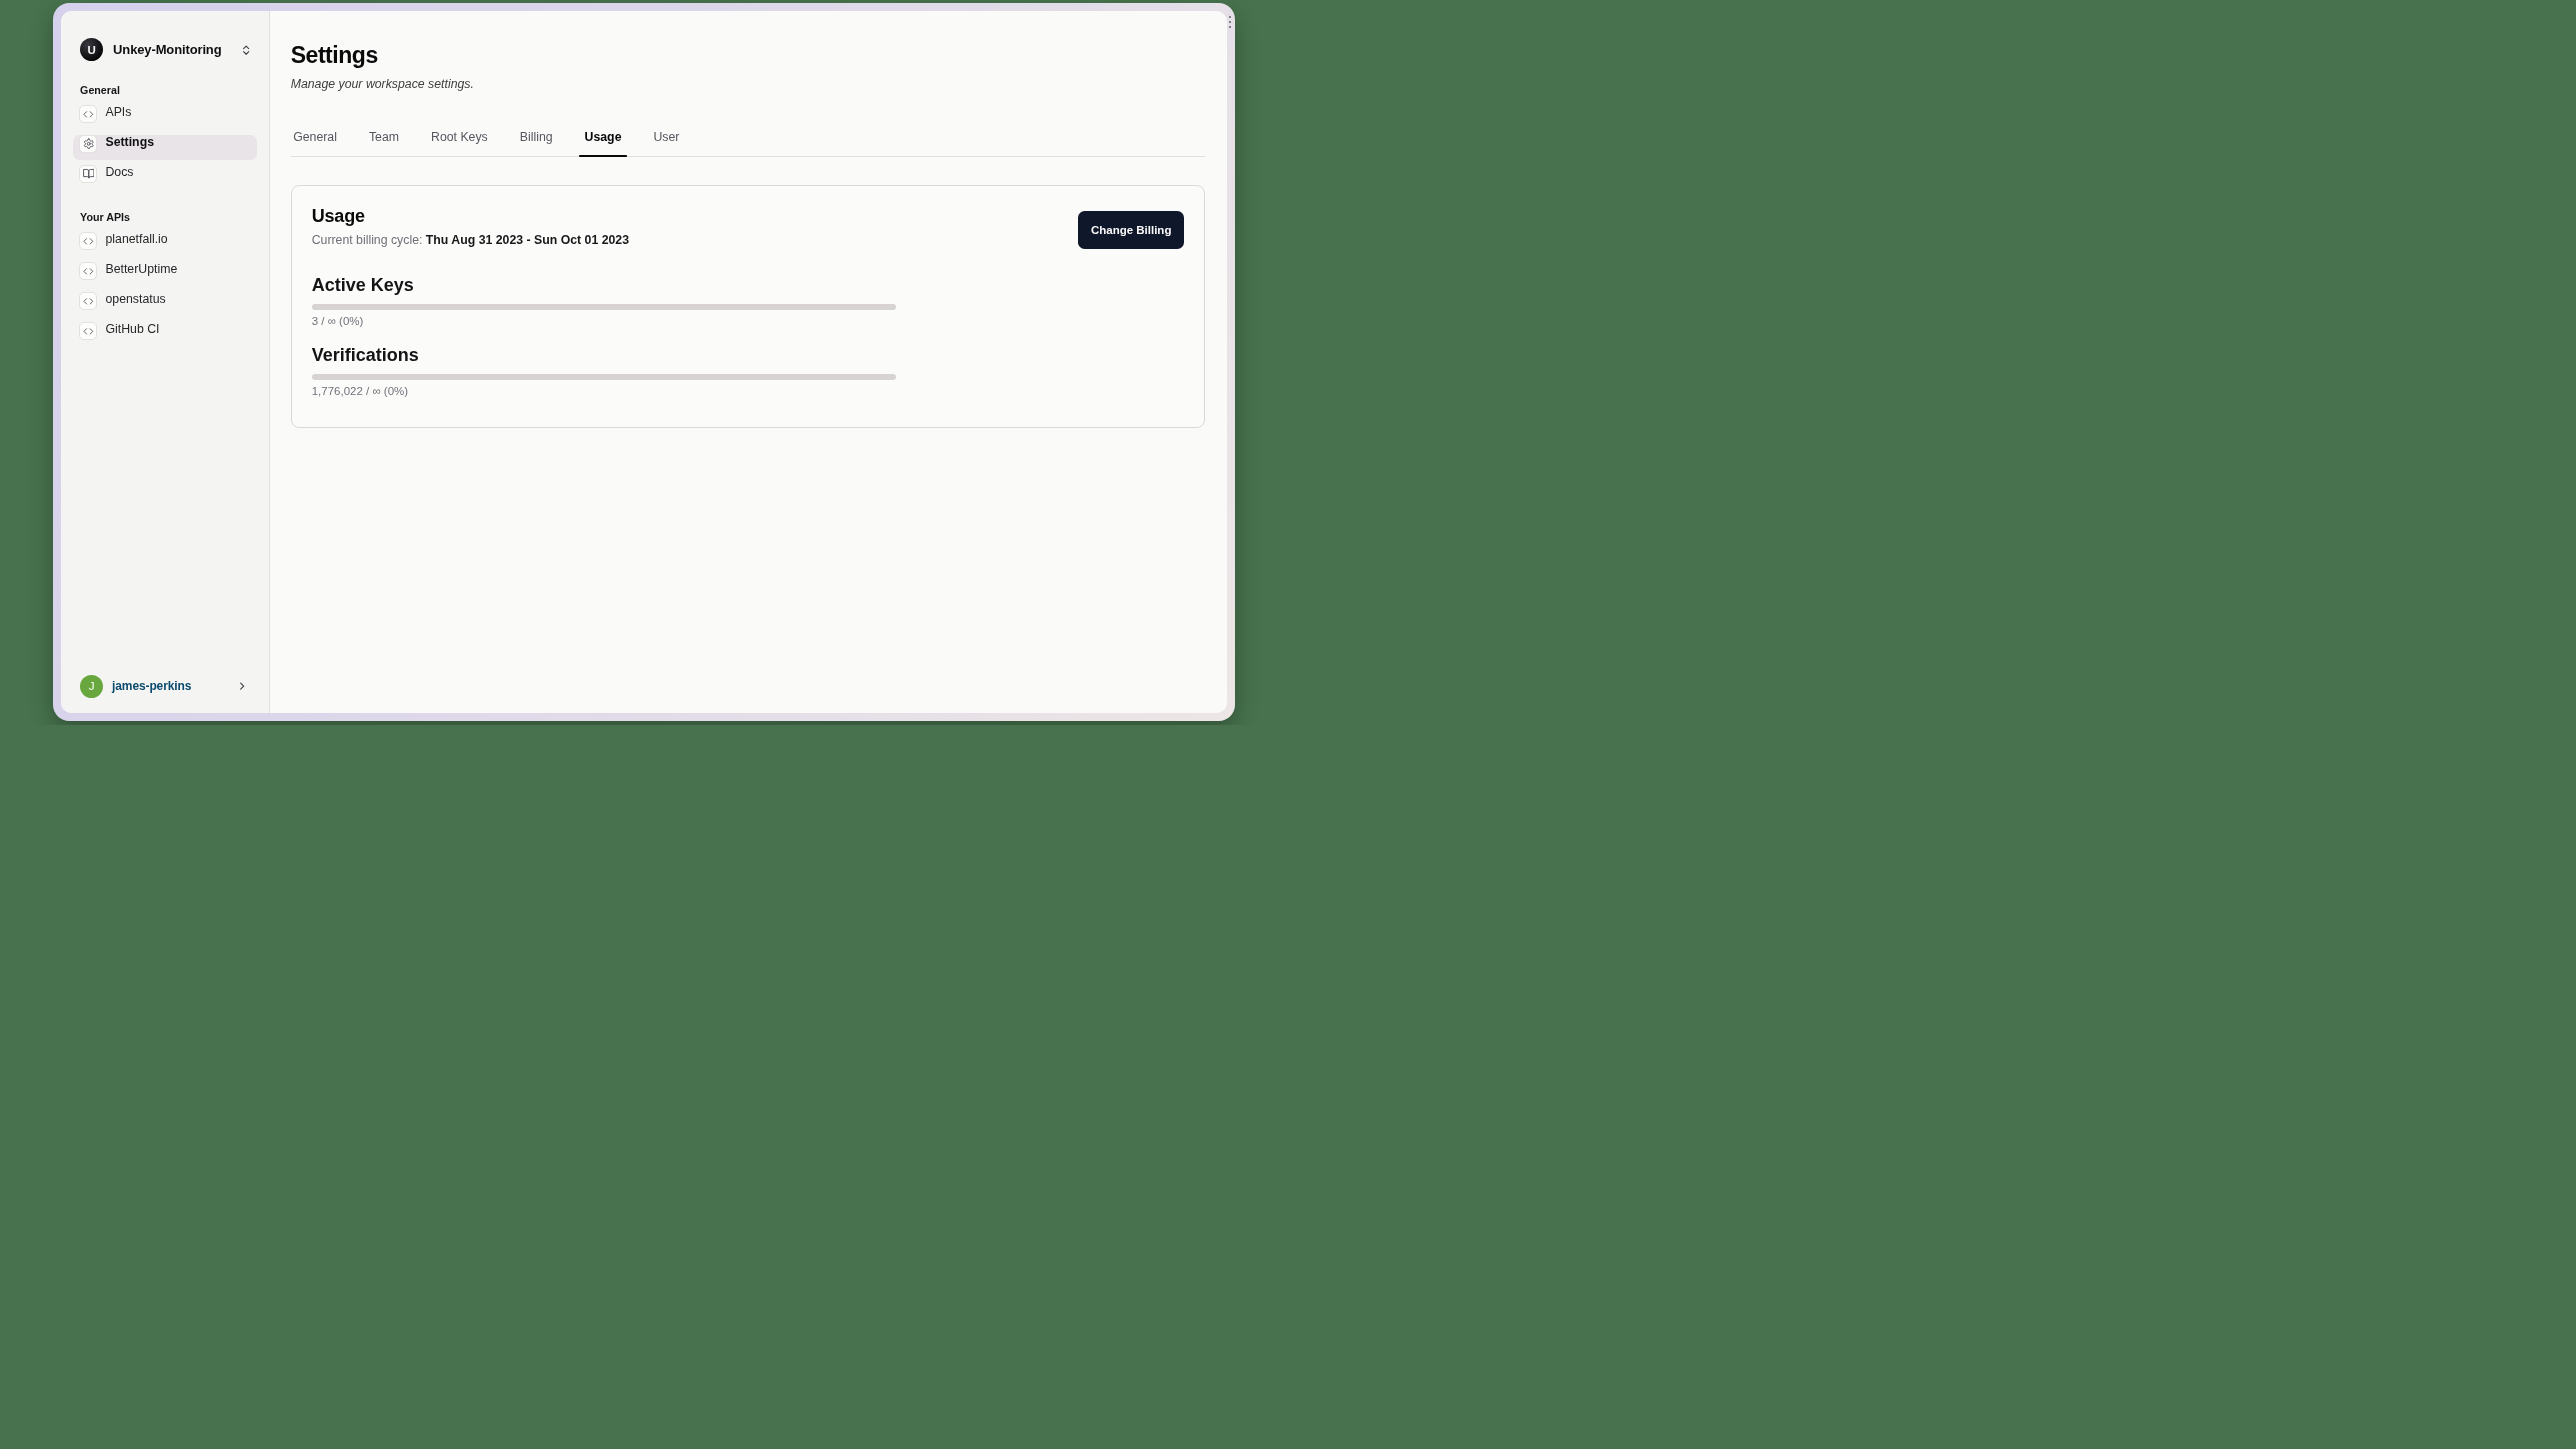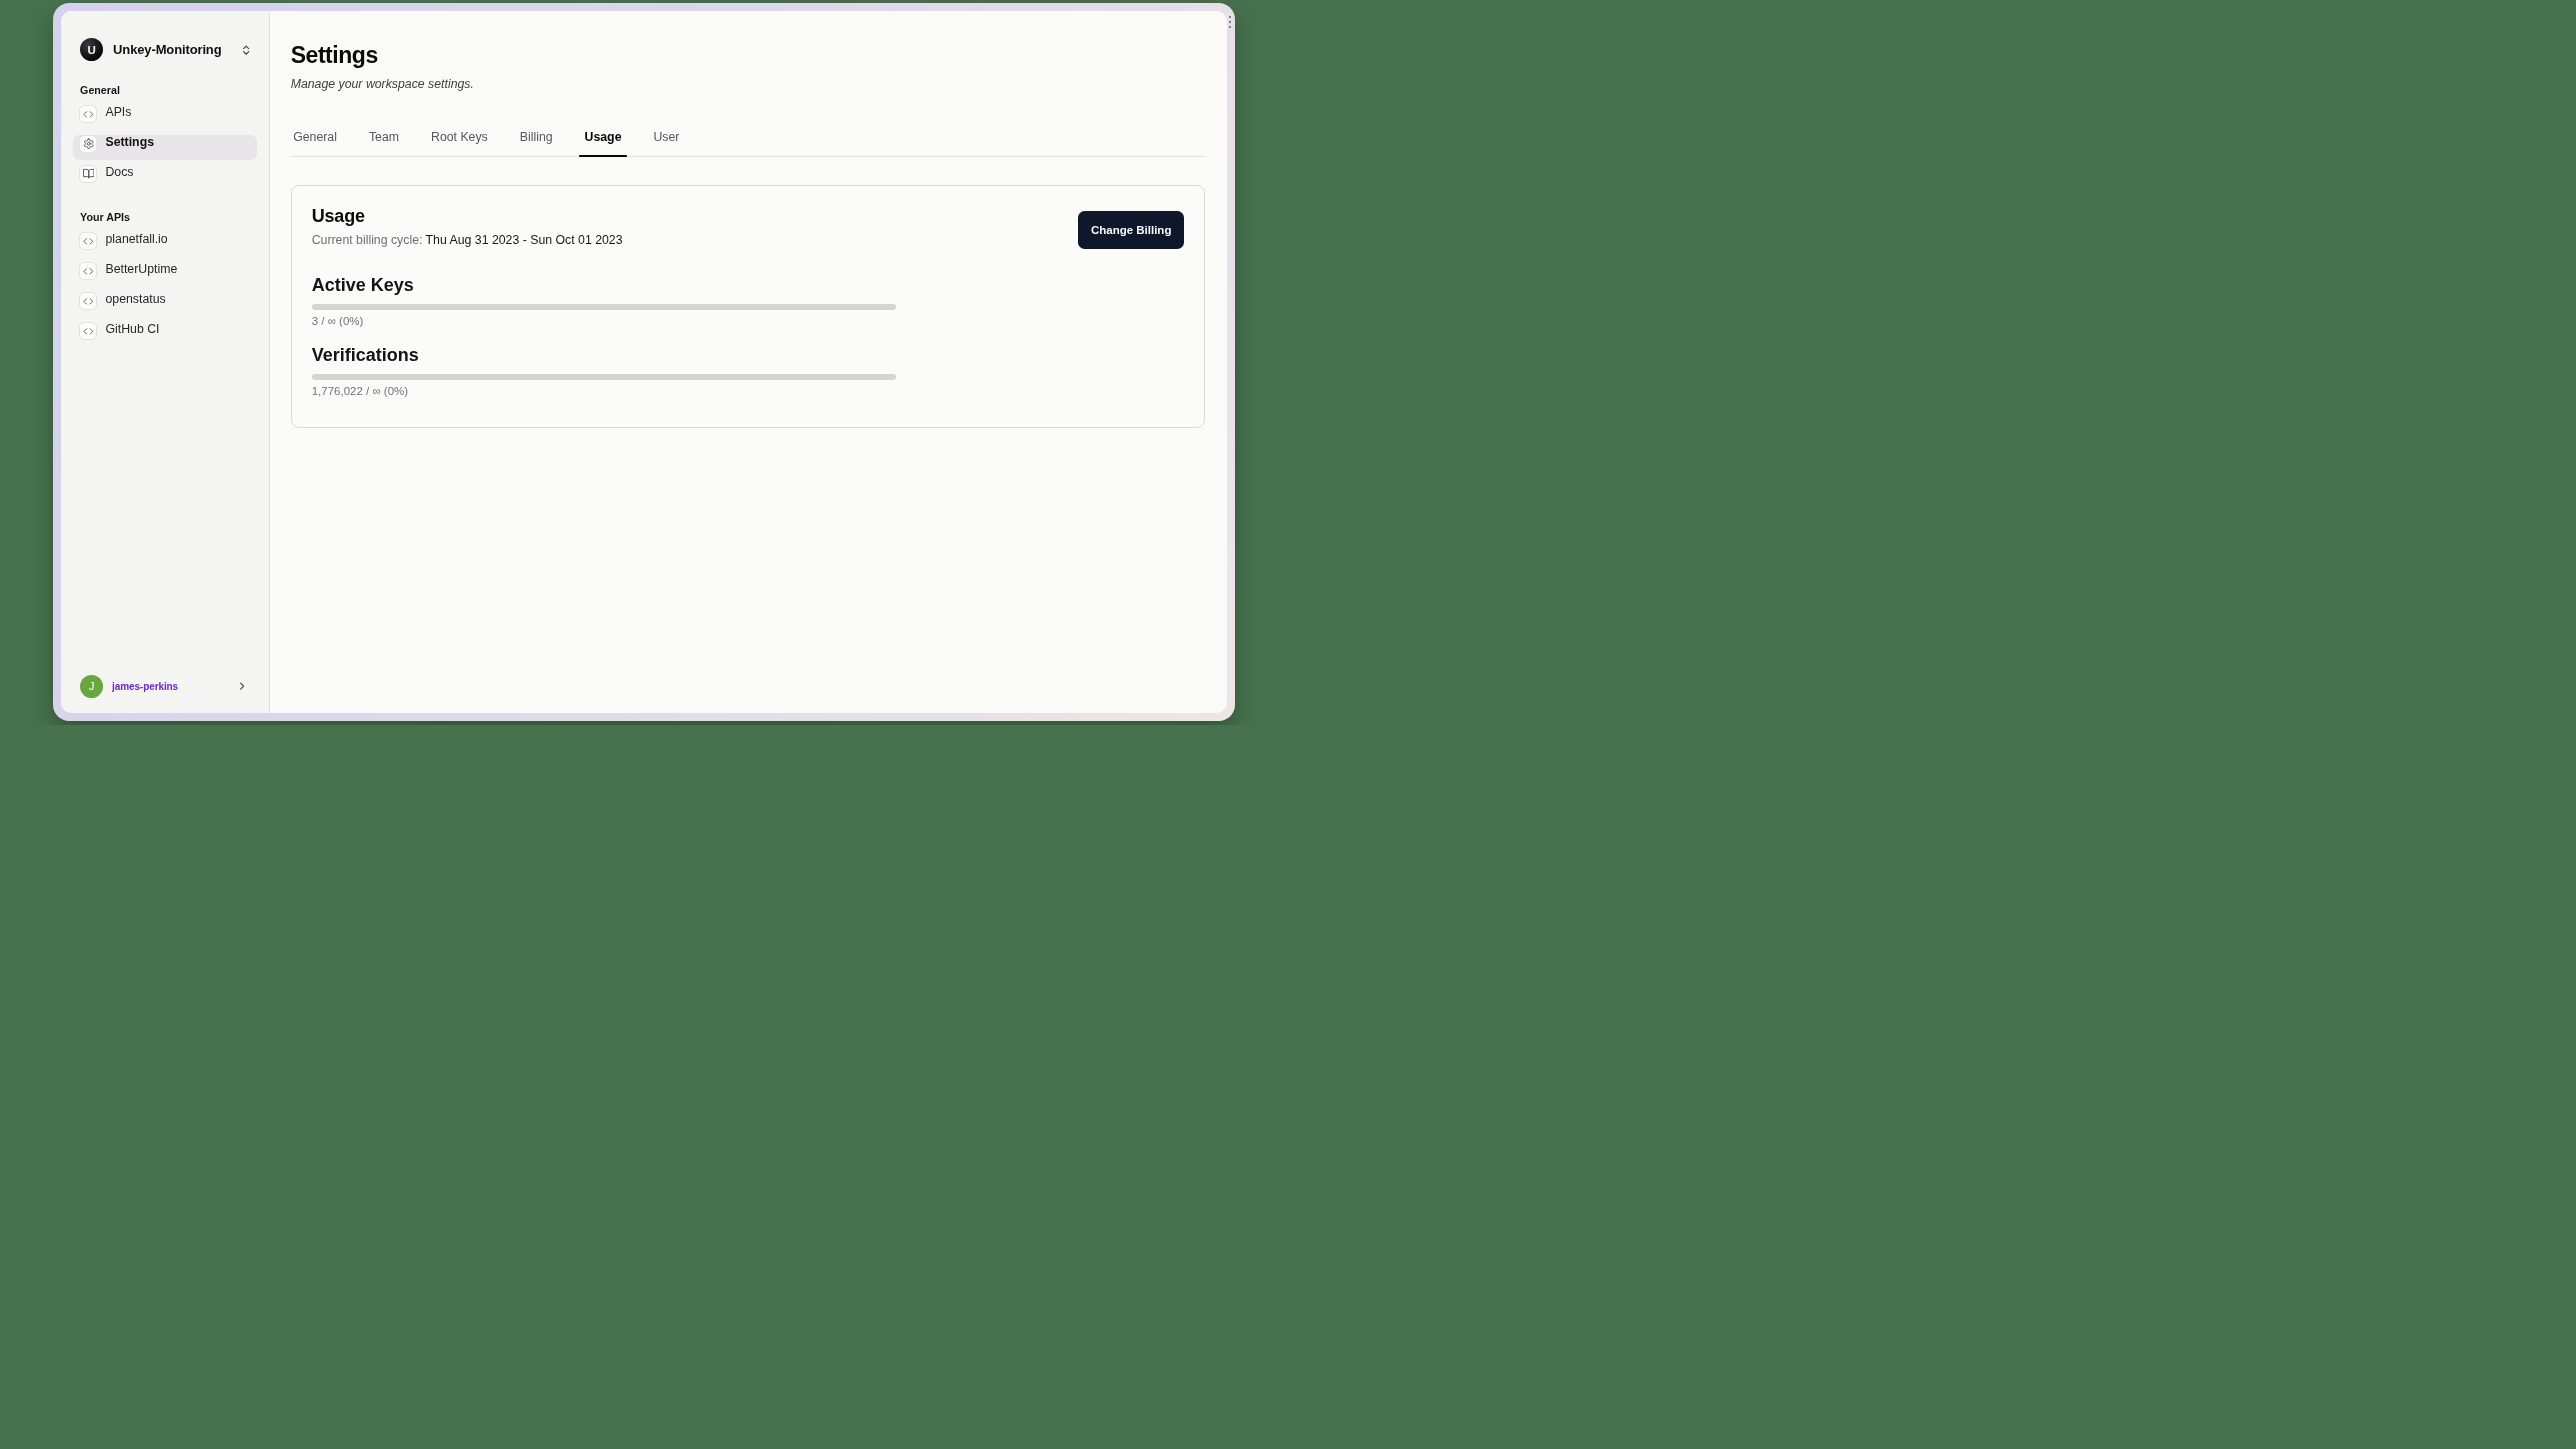--- a/index.html
+++ b/index.html
@@ -76,21 +76,21 @@
   .sidebar-spacer { flex:1; }
   .user-row {
     display:flex; align-items:center; gap:9px;
     padding:0 8.2px 0 7.4px; height:30px; cursor:pointer; border-radius:6.6px;
   }
   .user-avatar {
     width:23px; height:23px; border-radius:50%; flex:0 0 23px;
     background:#68a63e; color:#ffffff; font-size:11.5px; font-weight:500;
     display:flex; align-items:center; justify-content:center;
   }
-  .user-name { font-size:10px; font-weight:700; flex:1; color:#6d28d9; letter-spacing:-.01em; }
+  .user-name { font-size:12px; font-weight:700; flex:1; color:#0c4a6e; letter-spacing:-.01em; }
 
   
   .main { flex:1; padding:31px 21.4px 0 20.5px; min-width:0; }
   .page-title { font-size:23px; font-weight:700; letter-spacing:-.02em; color:#0a0a0a; }
   .page-subtitle { font-size:12.3px; color:#404040; margin-top:7.4px;font-style:italic; }
 
   .tabs {
     display:flex; gap:27px;
     margin-top:39px;
     border-bottom:0.8px solid #e2dfde;
@@ -111,21 +111,21 @@
     margin-top:28px;
     background:#fbfbfa;
     border:0.8px solid #dcd8d7;
     border-radius:8.2px;
   }
   .card-body { padding:20px 20px 30px 20px; }
   .card-header { display:flex; align-items:flex-start; justify-content:space-between; }
   .card-title { font-size:18px; font-weight:700; letter-spacing:-.01em; color:#0a0a0a; }
   .billing-line { font-size:12.3px; margin-top:5.8px; }
   .billing-label { color:#6f6f76; }
-  .billing-value { color:#18181b; font-weight:400; }
+  .billing-value { color:#18181b; font-weight:700; }
   .btn-dark {
     margin-top:5px;
     background:#0f172a; color:#fafafa;
     font-family:inherit; font-size:11.5px; font-weight:600;
     border:none; border-radius:6.6px;
     height:38px; padding:0 13px;
     cursor:pointer;
   }
   .meter { margin-top:26px; }
   .meter + .meter { margin-top:18px; }

